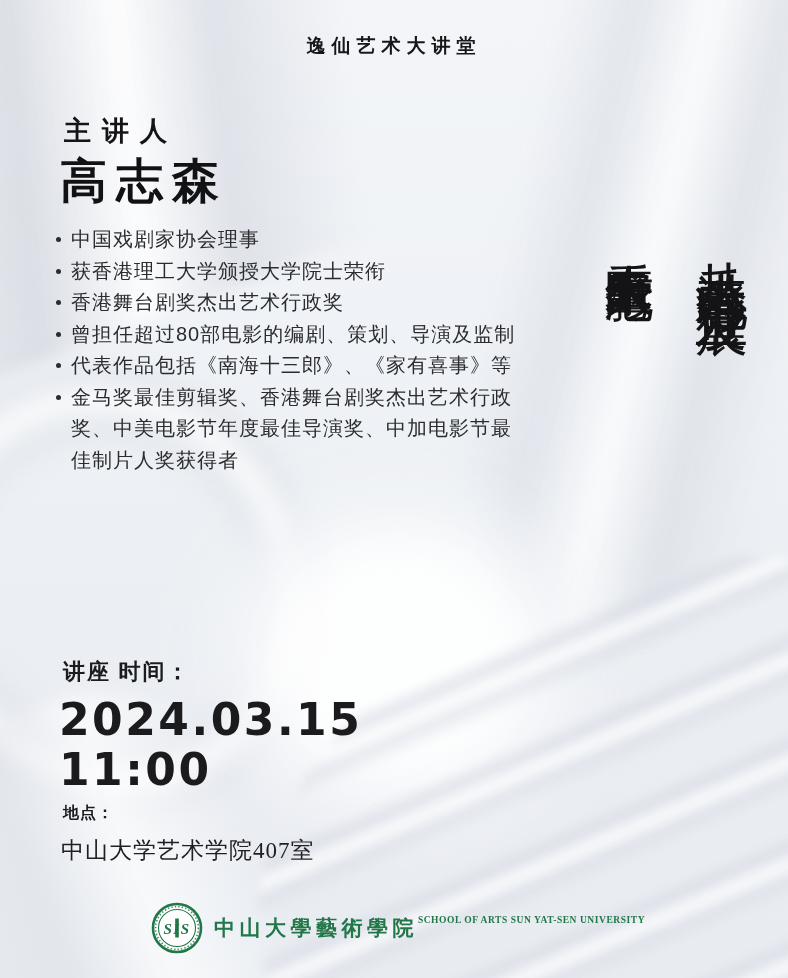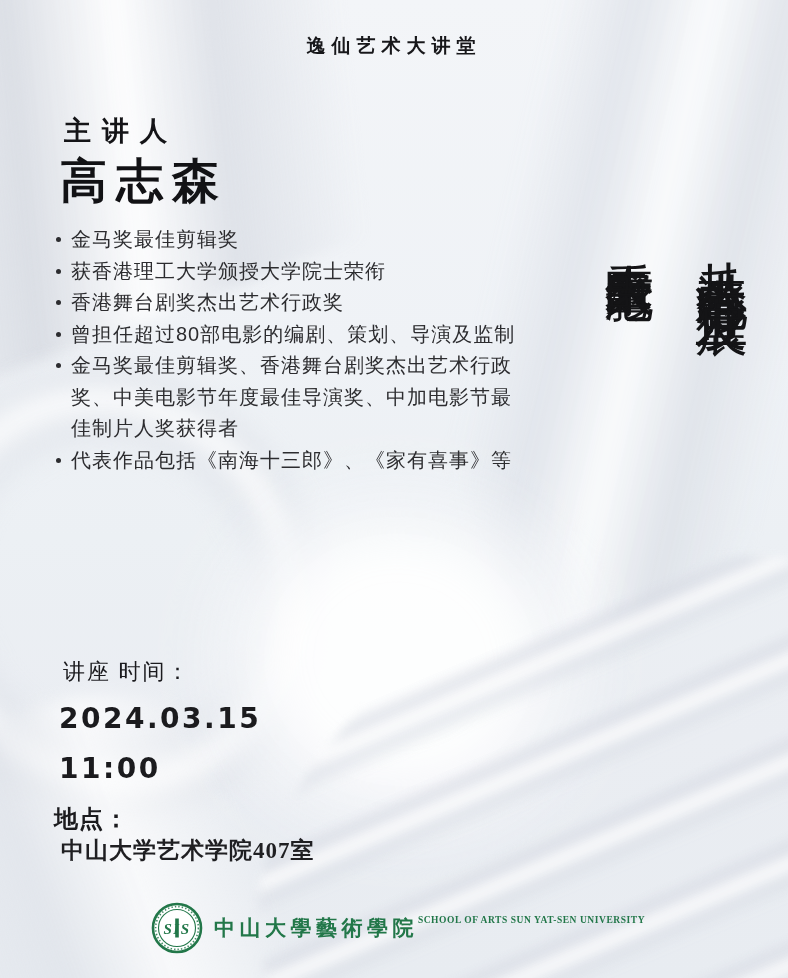--- a/index.html
+++ b/index.html
@@ -90,37 +90,37 @@
   .vtitle {
     position: absolute;
     writing-mode: vertical-rl; text-orientation: upright;
     color: #141416; font-weight: 500; white-space: nowrap;
   }
   .vtitle-col1 { left: 686px; top: 218px; font-size: 53px; letter-spacing: 6px; }
   .vtitle-col2 { left: 596px; top: 223px; font-size: 49px; letter-spacing: 2px; }
 
   .time-label {
     position: absolute; left: 63px; top: 657px;
-    font-size: 22px; font-weight: 400; letter-spacing: 2px; color: #1b1b1e;
+    font-size: 22px; font-weight: 700; letter-spacing: 2px; color: #1b1b1e;
   }
   .date-text, .clock-text {
     position: absolute; left: 59px;
     font-family: "DejaVu Sans", "Liberation Sans", sans-serif;
-    font-size: 28px; font-weight: 800; letter-spacing: 2.5px; color: #1b1b1e; margin-top: 8px;
+    font-size: 44px; font-weight: 800; letter-spacing: 2.5px; color: #1b1b1e;
   }
   .date-text { top: 694px; }
   .clock-text { top: 744px; }
 
   .location-label {
-    position: absolute; left: 54px; top: 803px;
-    font-size: 24px; font-weight: 800; letter-spacing: 1px; color: #1b1b1e;
+    position: absolute; left: 63px; top: 803px;
+    font-size: 16px; font-weight: 800; letter-spacing: 1px; color: #1b1b1e;
   }
   .location-text {
     position: absolute; left: 61px; top: 835px;
-    font-size: 23px; font-weight: 700; letter-spacing: 1px; color: #1f1f22;
+    font-size: 23px; font-weight: 400; letter-spacing: 1px; color: #1f1f22;
   }
 
   .footer {
     position: absolute; left: 4px; top: 902px; width: 100%;
     display: flex; justify-content: center; align-items: center; gap: 11px;
   }
   .seal { width: 52px; height: 52px; }
   .org-names { display: flex; flex-direction: row; align-items: flex-start; }
   .org-cn {
     font-size: 21px; font-weight: 800; letter-spacing: 4.5px;
@@ -144,41 +144,41 @@
   <div class="silk silk-bottomleft"></div>
 
   <div class="series-title">逸仙艺术大讲堂</div>
 
   <div class="speaker-label">主讲人</div>
   <div class="speaker-name">高志森</div>
 
   <ul class="credentials">
     <li>
       <span class="cred-dot"></span>
-      <span>金马奖最佳剪辑奖</span>
+      <span>中国戏剧家协会理事</span>
     </li>
     <li>
       <span class="cred-dot"></span>
       <span>获香港理工大学颁授大学院士荣衔</span>
     </li>
     <li>
       <span class="cred-dot"></span>
       <span>香港舞台剧奖杰出艺术行政奖</span>
     </li>
     <li>
       <span class="cred-dot"></span>
       <span>曾担任超过80部电影的编剧、策划、导演及监制</span>
     </li>
     <li>
       <span class="cred-dot"></span>
+      <span>代表作品包括《南海十三郎》、《家有喜事》等</span>
+    </li>
+    <li>
+      <span class="cred-dot"></span>
       <span>金马奖最佳剪辑奖、香港舞台剧奖杰出艺术行政奖、中美电影节年度最佳导演奖、中加电影节最佳制片人奖获得者</span>
-    </li>
-    <li>
-      <span class="cred-dot"></span>
-      <span>代表作品包括《南海十三郎》、《家有喜事》等</span>
     </li>
   </ul>
 
   <div class="vtitle vtitle-col1">从香港电影行业发展</div>
   <div class="vtitle vtitle-col2">看未来大湾区电影</div>
 
   <div class="time-label">讲座 时间：</div>
   <div class="date-text">2024.03.15</div>
   <div class="clock-text">11:00</div>
   <div class="location-label">地点：</div>

